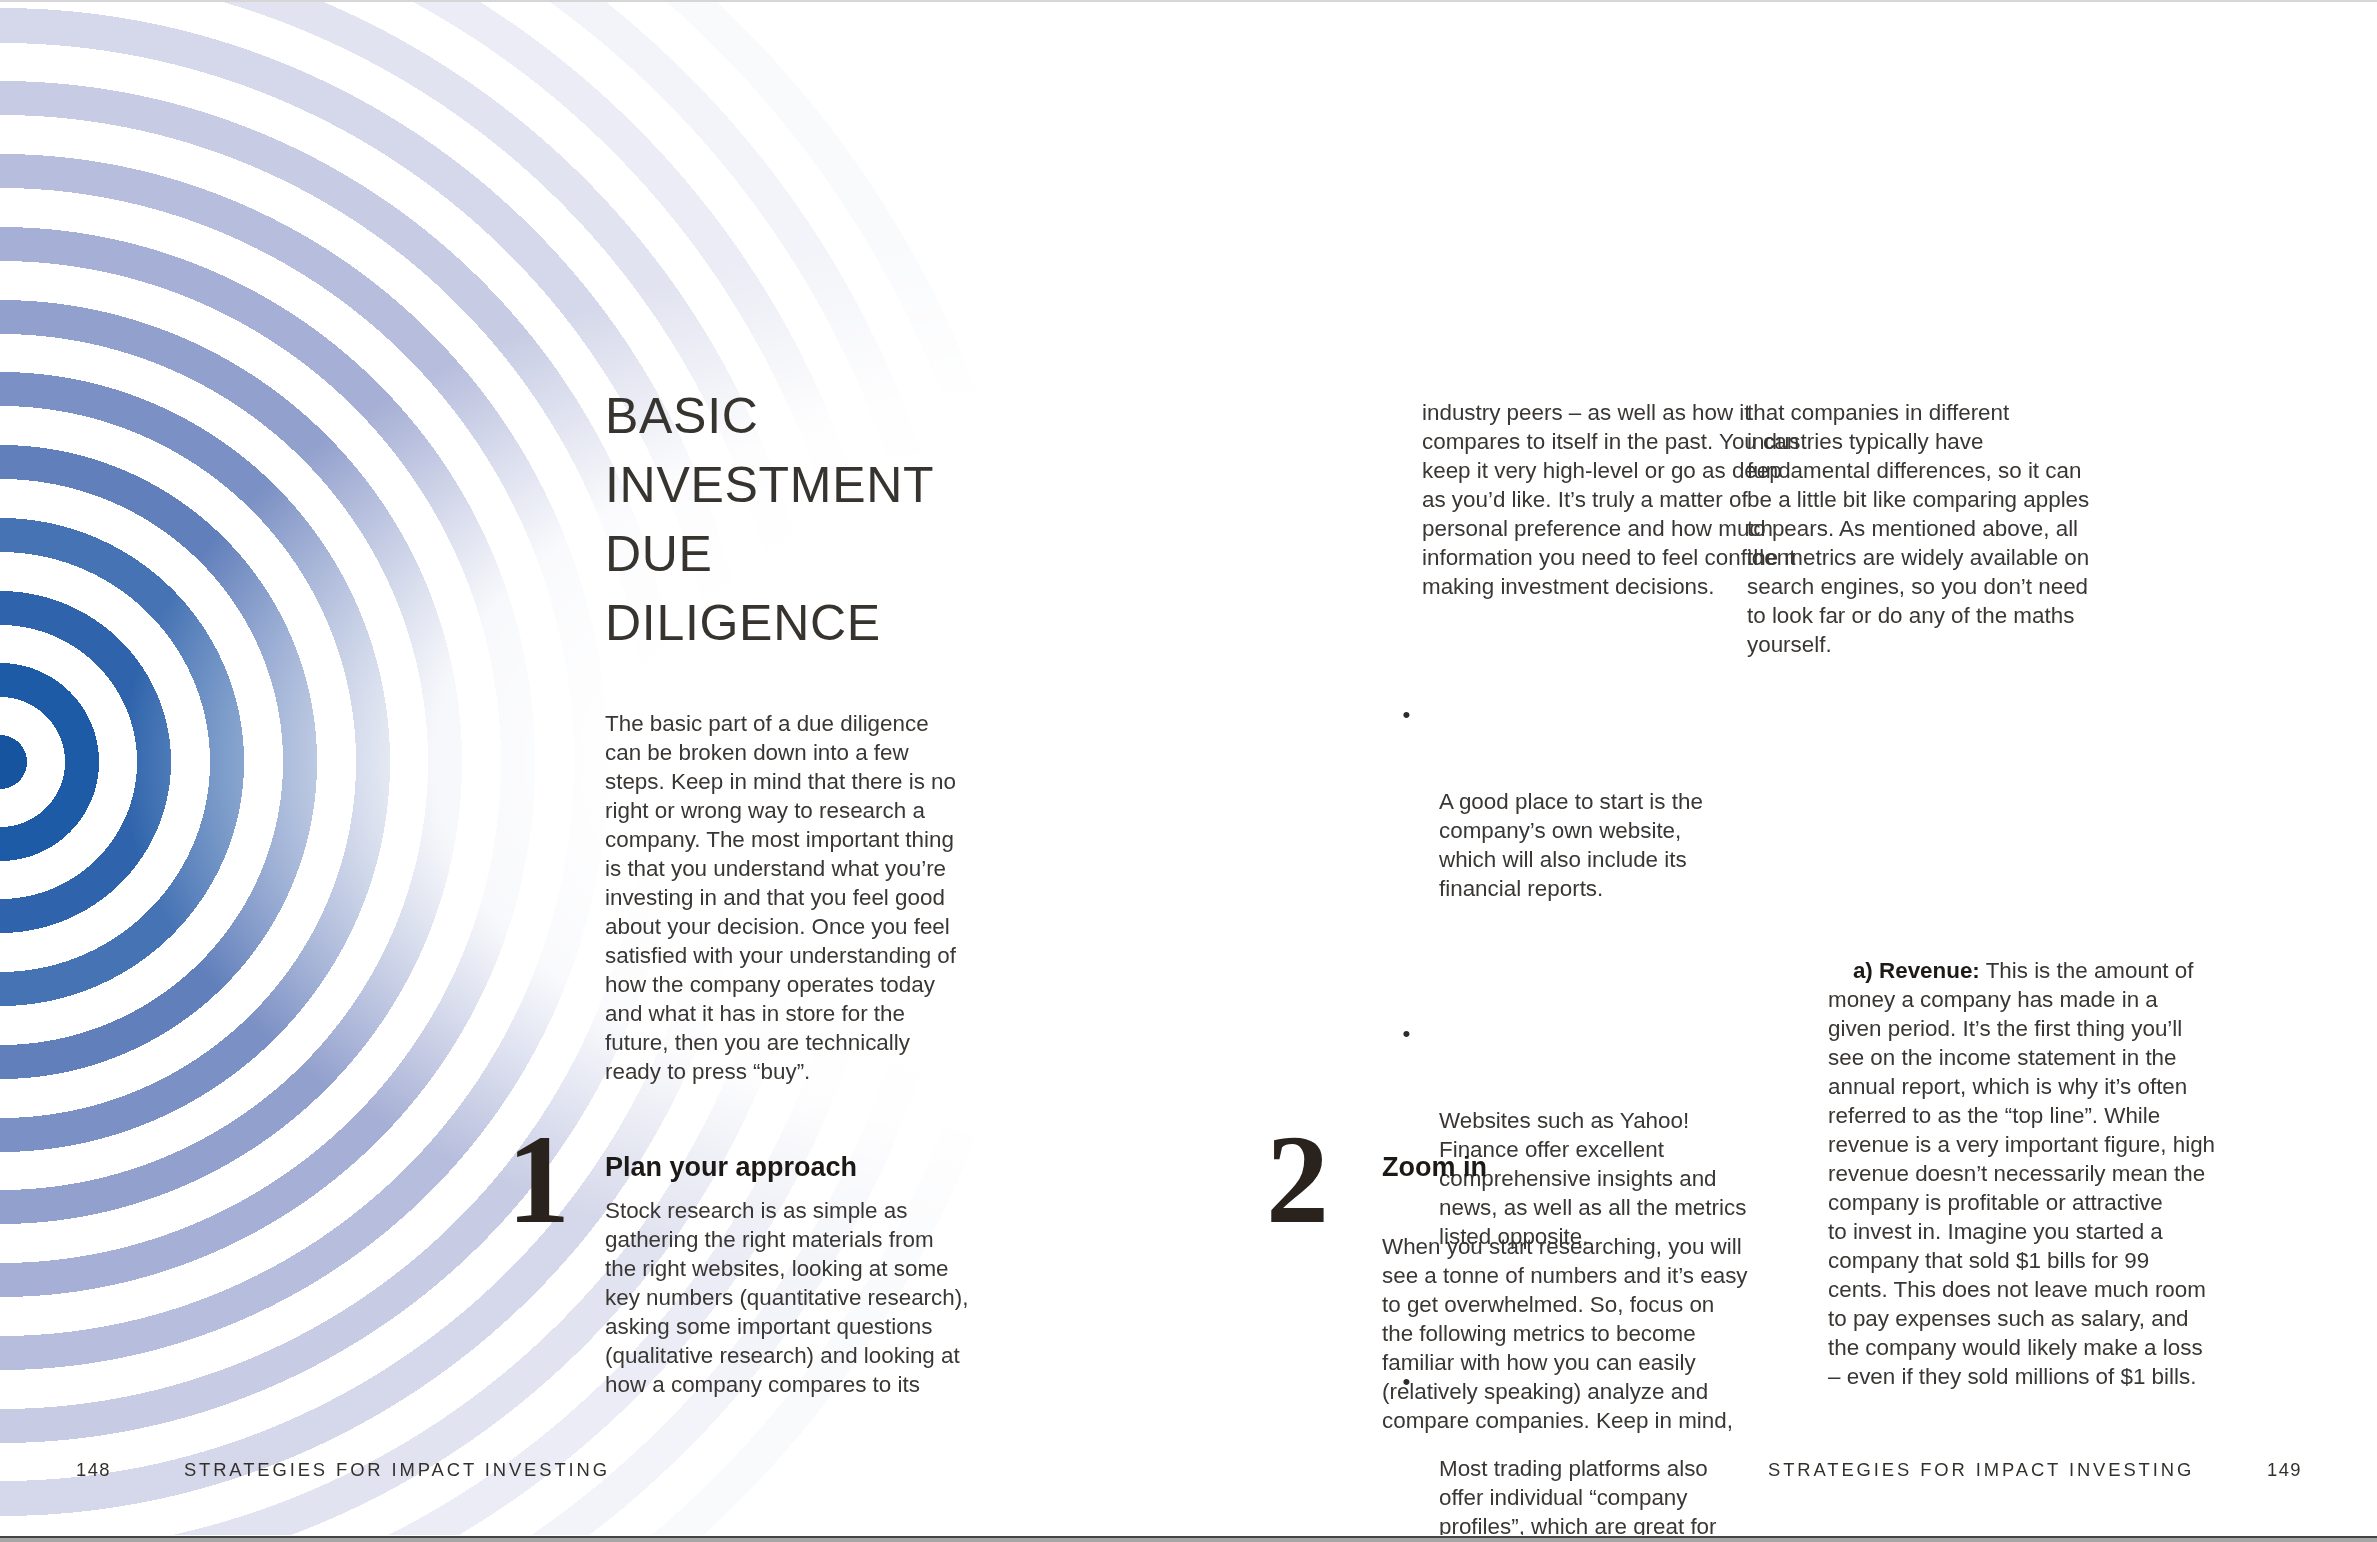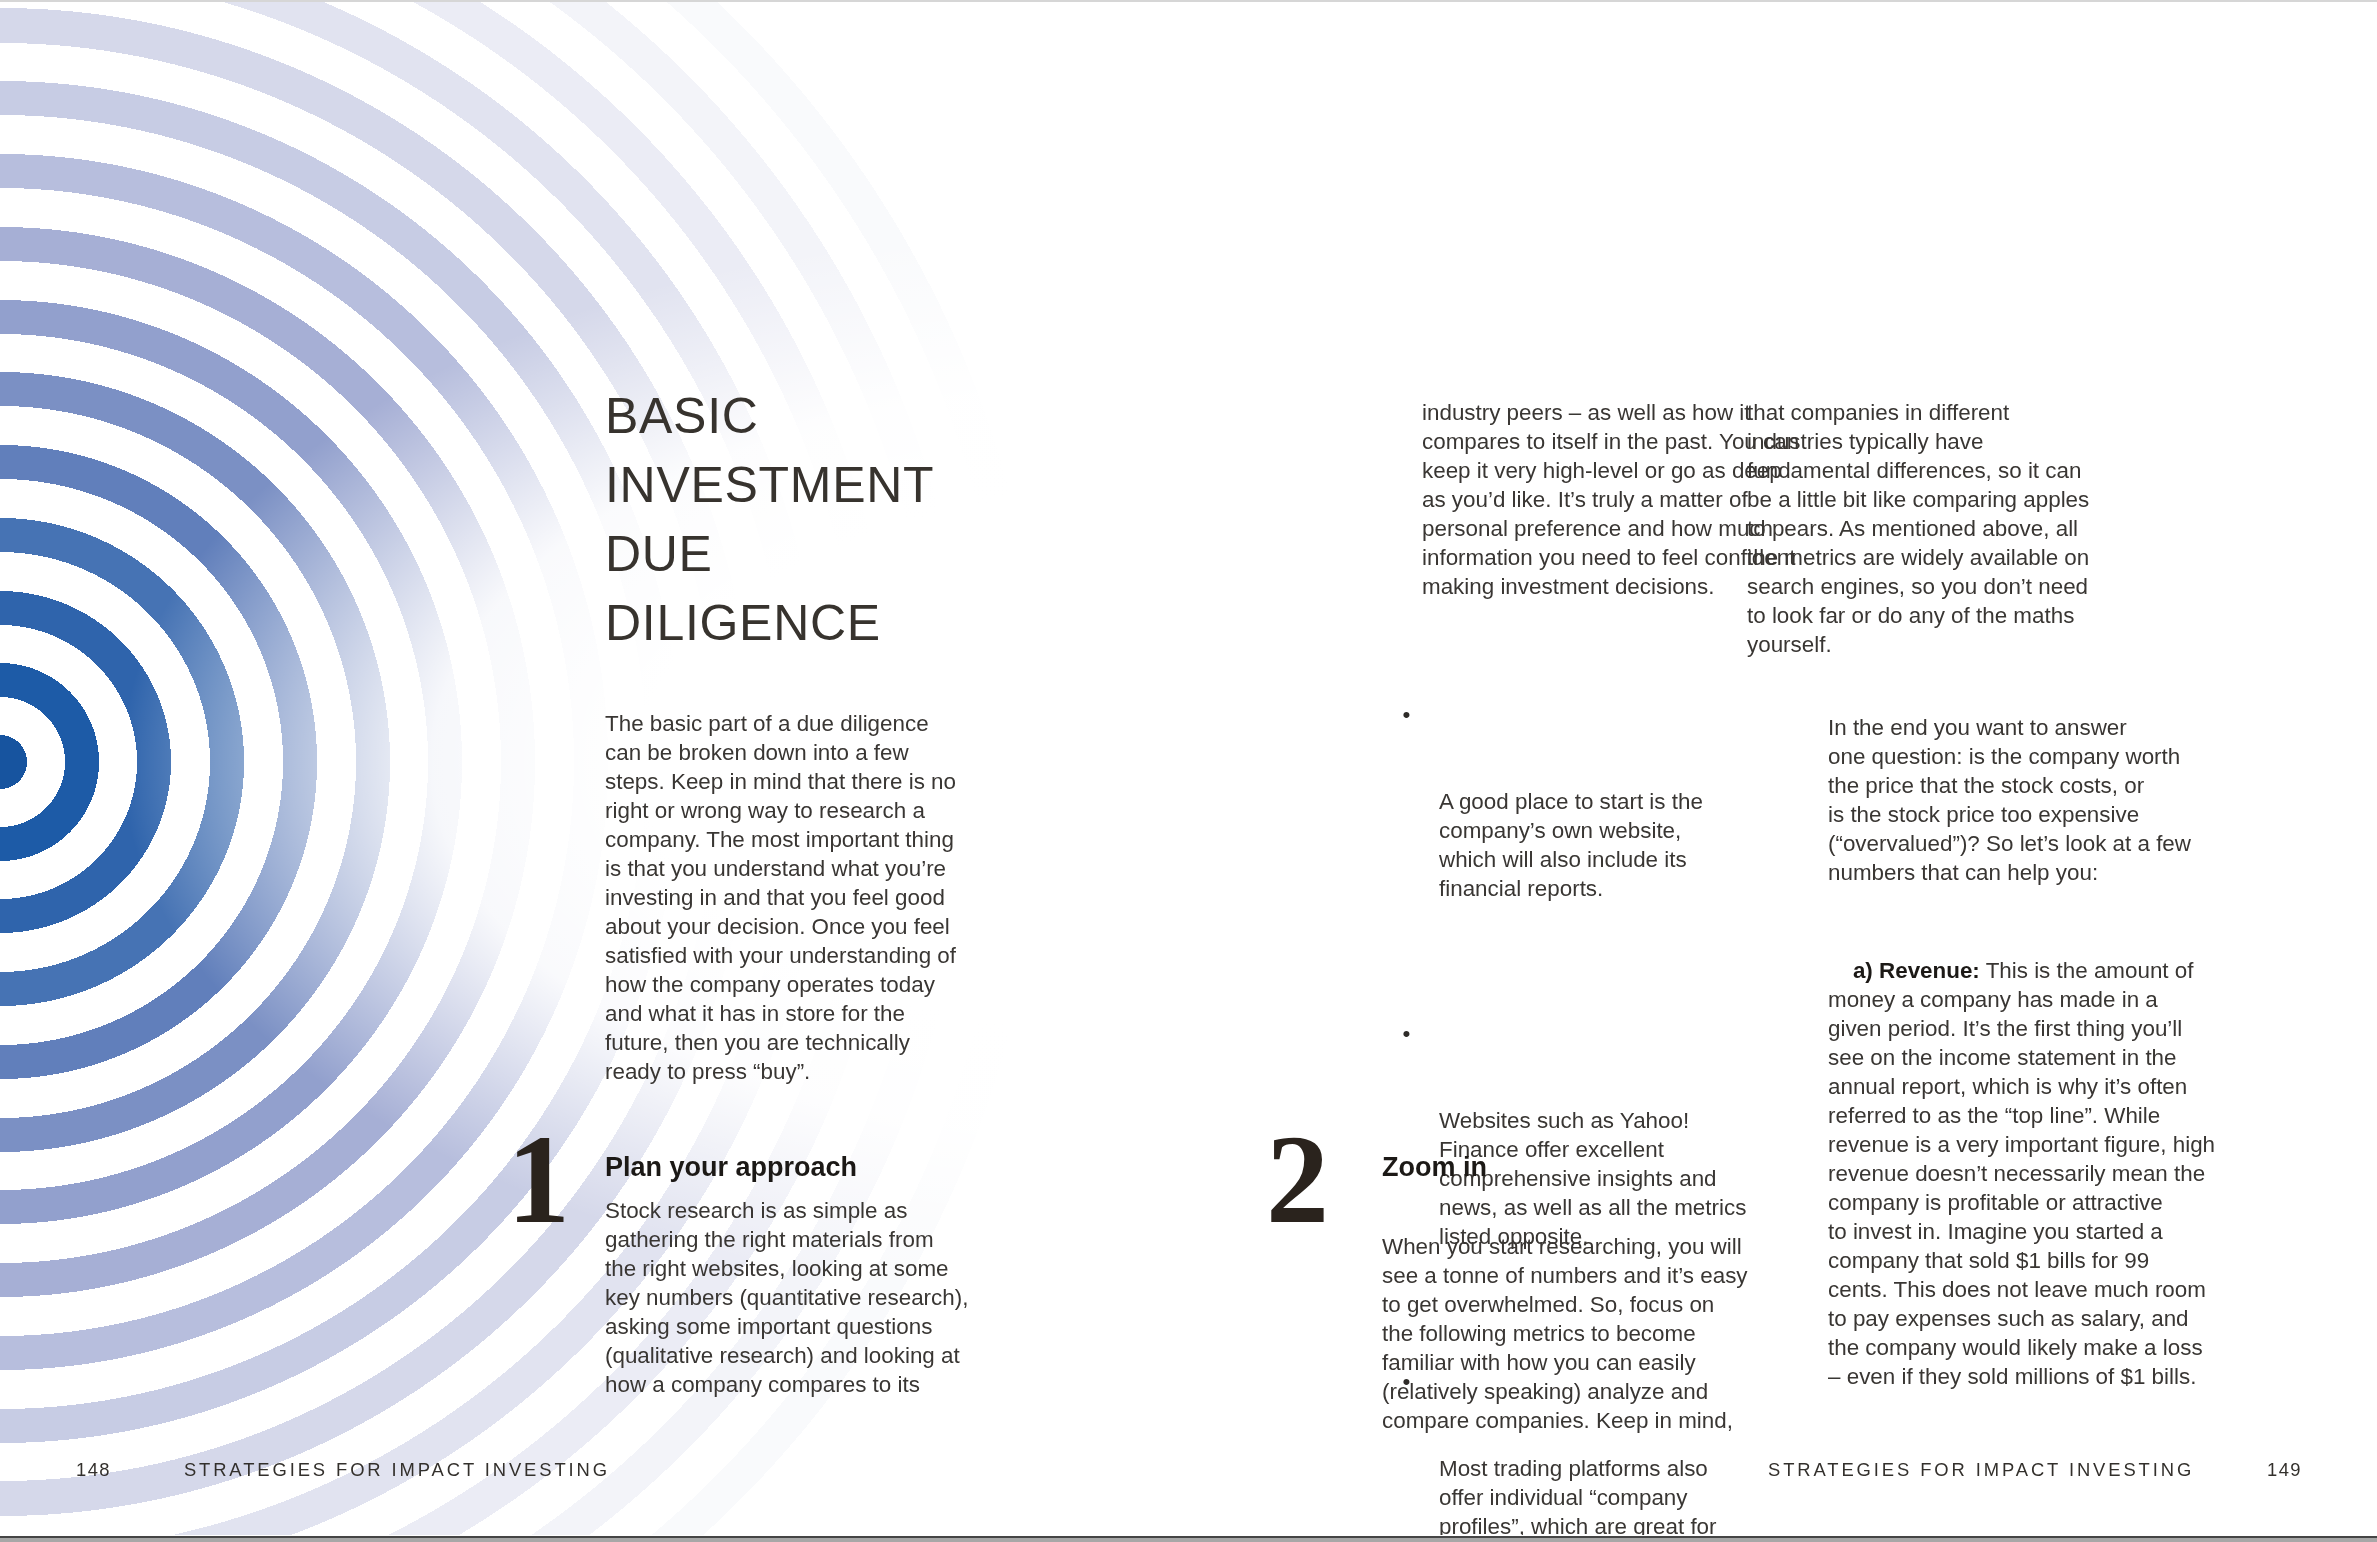--- a/index.html
+++ b/index.html
@@ -222,26 +222,20 @@
 
   <div class="layer body-text" id="col2-p1">that companies in different
 industries typically have
 fundamental differences, so it can
 be a little bit like comparing apples
 to pears. As mentioned above, all
 the metrics are widely available on
 search engines, so you don’t need
 to look far or do any of the maths
 yourself.</div>
-  <div class="layer body-text" id="col2-p2">In the end you want to answer
-one question: is the company worth
-the price that the stock costs, or
-is the stock price too expensive
-(“overvalued”)? So let’s look at a few
-numbers that can help you:</div>
   <div class="layer body-text" id="col2-p3">
     <strong>a) Revenue:</strong><span> This is the amount of
 money a company has made in a
 given period. It’s the first thing you’ll
 see on the income statement in the
 annual report, which is why it’s often
 referred to as the “top line”. While
 revenue is a very important figure, high
 revenue doesn’t necessarily mean the
 company is profitable or attractive

